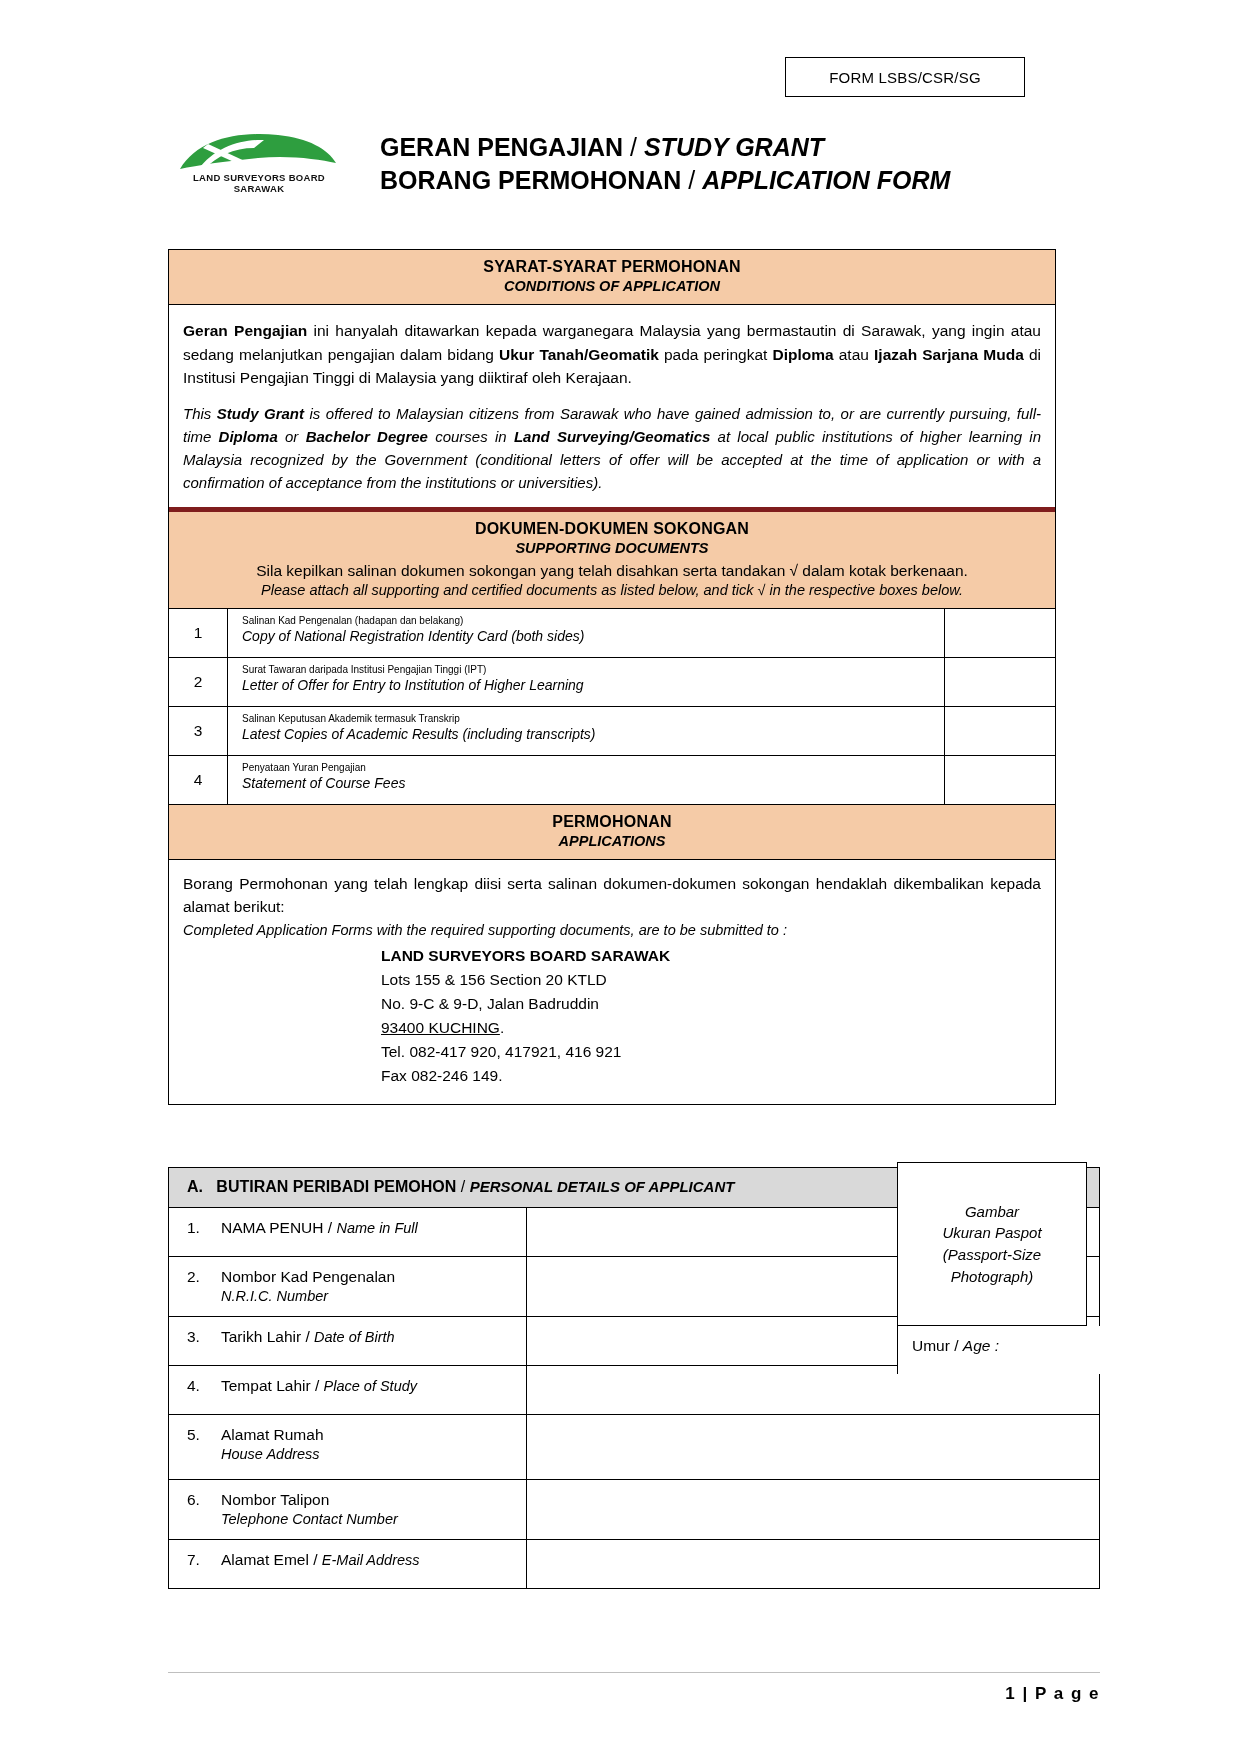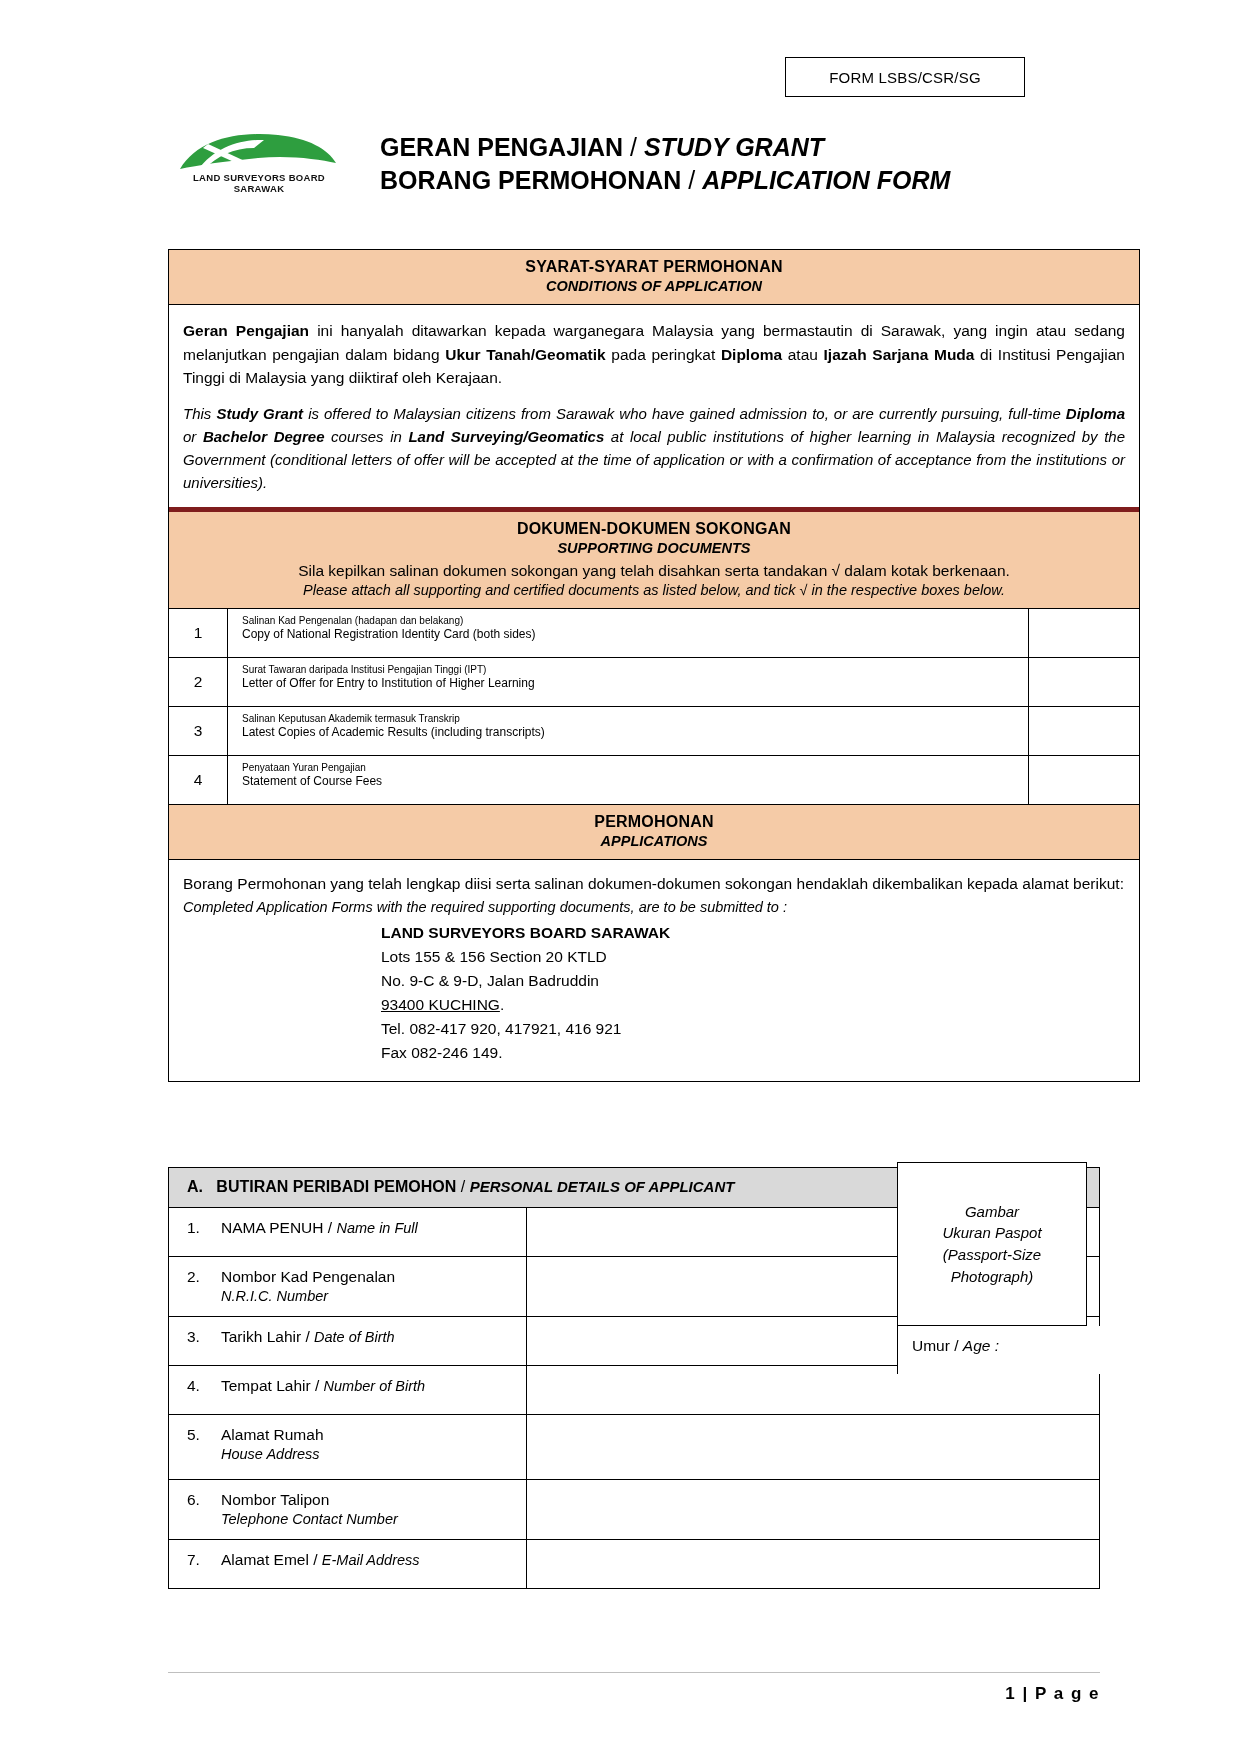--- a/index.html
+++ b/index.html
@@ -76,21 +76,21 @@
     white-space: nowrap;
   }
   .title-line .bm { font-weight: bold; }
   .title-line .en { font-weight: bold; font-style: italic; }
 
   
   .cond-table {
     position: absolute;
     top: 249px;
     left: 168px;
-    width: 972px;
+    width: 888px;
     border: 1px solid #000;
     box-sizing: border-box;
   }
   .band {
     background: #f5cba7;
     border-bottom: 1px solid #000;
     text-align: center;
     padding: 8px 10px 10px 10px;
   }
   .band .b1 {
@@ -145,21 +145,21 @@
     display: flex;
     align-items: center;
     justify-content: center;
     font-size: 15.5px;
   }
   .doc-text {
     flex: 1 1 auto;
     padding: 6px 10px 7px 14px;
   }
   .doc-text .d-bm { font-size: 10px; line-height: 1.25; }
-  .doc-text .d-en { font-size: 12px; line-height: 1.3; }
+  .doc-text .d-en { font-size: 14px; font-style: italic; line-height: 1.3; }
   .doc-tick {
     width: 110px;
     flex: 0 0 110px;
     border-left: 1px solid #000;
   }
 
   
   .app-body {
     padding: 12px 14px 16px 14px;
   }
@@ -399,21 +399,21 @@
 
     <div class="frow h-std">
       <div class="flabel">
         <div class="l-bm"><span class="num">3.</span><span>Tarikh Lahir</span><span> / </span><span style="font-style:italic;font-size:14.5px">Date of Birth</span></div>
       </div>
       <div class="fvalue"></div>
     </div>
 
     <div class="frow h-std">
       <div class="flabel">
-        <div class="l-bm"><span class="num">4.</span><span>Tempat Lahir</span><span> / </span><span style="font-style:italic;font-size:14.5px">Number of Birth</span></div>
+        <div class="l-bm"><span class="num">4.</span><span>Tempat Lahir</span><span> / </span><span style="font-style:italic;font-size:14.5px">Place of Study</span></div>
       </div>
       <div class="fvalue"></div>
     </div>
 
     <div class="frow h-tall">
       <div class="flabel">
         <div class="l-bm"><span class="num">5.</span><span>Alamat Rumah</span></div>
         <div class="l-en indent">House Address</div>
       </div>
       <div class="fvalue"></div>

